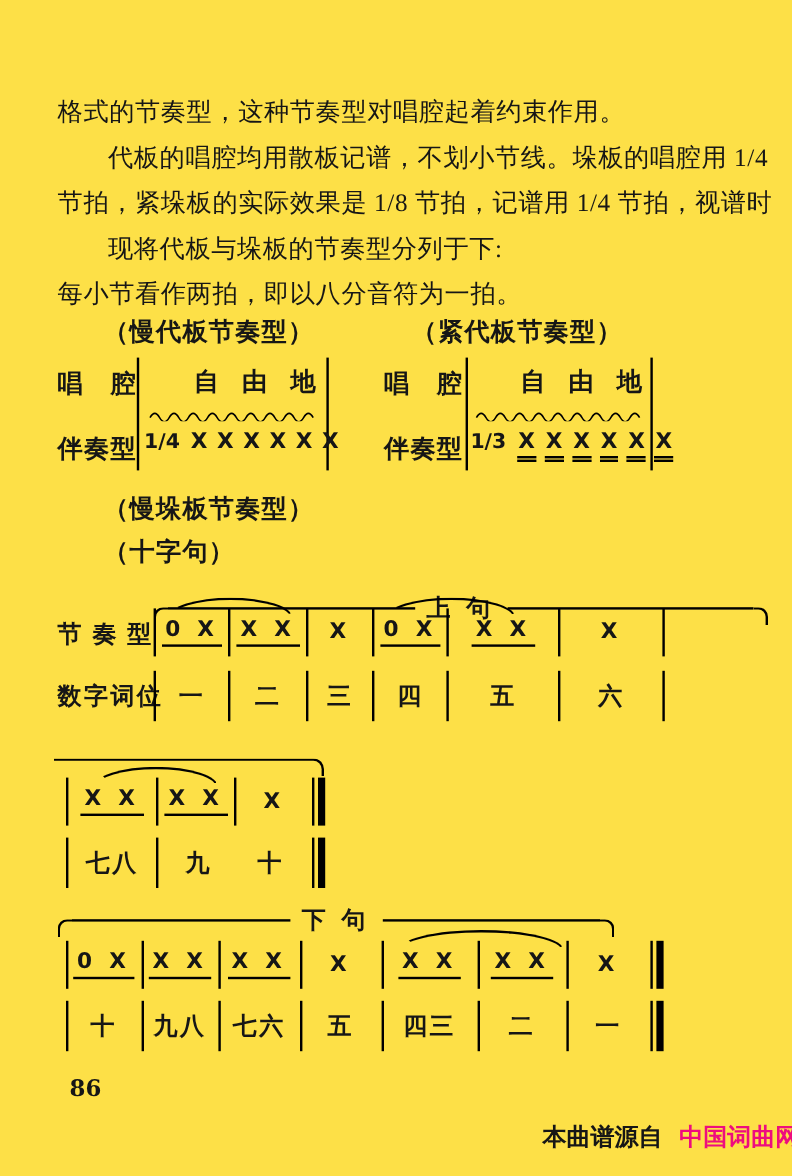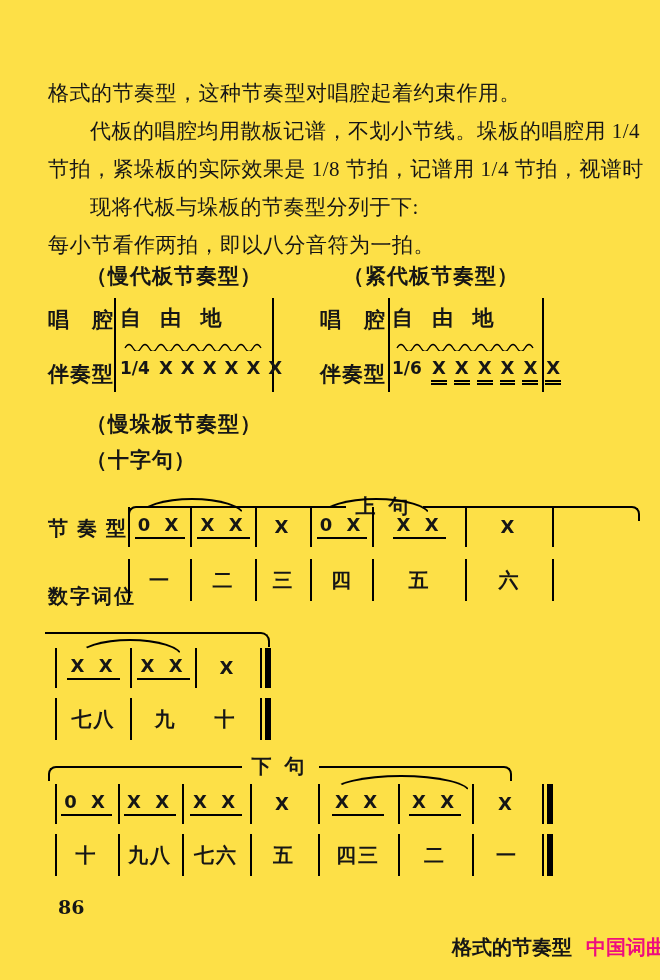--- a/index.html
+++ b/index.html
@@ -13,21 +13,21 @@
   .tline { white-space:nowrap; }
   .ind { text-indent:42px; }
 
   
   .hdr { position:absolute; top:262px; font-size:21px; font-weight:700; letter-spacing:1px; }
 
   
   .dtable { position:absolute; top:298px; height:96px; }
   .vl { position:absolute; top:0; width:2px; height:94px; background:#000; }
   .dlabel { position:absolute; left:0; font-size:21px; font-weight:700; letter-spacing:1px; white-space:nowrap; }
-  .vocaltext { position:absolute; left:72px; top:6px; width:150px; text-align:left;
+  .vocaltext { position:absolute; left:72px; top:6px; width:150px; text-align:right;
     font-size:21px; font-weight:700; letter-spacing:7px; white-space:nowrap; }
   .wavy { position:absolute; left:76px; top:44px; }
   .accomp { position:absolute; left:72px; top:60px; white-space:nowrap; display:flex; align-items:baseline; }
   .meter { font-family:"DejaVu Sans","Liberation Sans",sans-serif; font-weight:700; font-size:17px; margin-right:9px; }
   .note { font-family:"DejaVu Sans","Liberation Sans",sans-serif; font-weight:700; font-size:18px; line-height:1.15; }
   .x4 { margin-right:8px; }
   .x8 { display:inline-block; border-bottom:5px double #000; padding:0 1px 1px; margin-right:7px; }
 
   .subhdr { position:absolute; left:86px; font-size:21px; font-weight:700; letter-spacing:1px; }
 
@@ -96,21 +96,21 @@
   <div class="dtable" style="left:320px; width:226px;">
     <div class="dlabel" style="top:8px;">唱　腔</div>
     <div class="dlabel" style="top:62px;">伴奏型</div>
     <div class="vl" style="left:68px;"></div>
     <div class="vl" style="left:222px;"></div>
     <div class="vocaltext">自 由 地</div>
     <svg class="wavy" width="145" height="9" viewBox="0 0 145 9">
       <path d="M1 6 q4 -7 8 0 t8 0 t8 0 t8 0 t8 0 t8 0 t8 0 t8 0 t8 0 t8 0 t8 0 t8 0 t8 0 t8 0 t8 0 t8 0 t8 0" stroke="#000" stroke-width="1.3" fill="none"></path>
     </svg>
     <div class="accomp">
-      <span class="meter">1/6</span>
+      <span class="meter">1/3</span>
       <span class="note x8">X</span>
       <span class="note x8">X</span>
       <span class="note x8">X</span>
       <span class="note x8">X</span>
       <span class="note x8">X</span>
       <span class="note x8">X</span>
     </div>
   </div>
 
   <div class="subhdr" style="top:410px;">（慢垛板节奏型）</div>
@@ -147,21 +147,21 @@
         </span>
       <span class="cell" style="left:248px; width:87px;">
           <span class="note note-grp">X X</span>
         </span>
       <span class="cell" style="left:341px; width:81px;">
           <span class="note note-plain">X</span>
         </span>
       <span class="slur" style="left:12px; width:100px; top:-9px;"></span>
       <span class="slur" style="left:194px; width:104px; top:-9px;"></span>
     </div>
-    <div class="syslabel" style="top:100px;">数字词位</div>
+    <div class="syslabel" style="top:84px;">数字词位</div>
     <div class="nrow" style="left:80px; top:76px; width:428px; height:42px;">
       <span class="bar" style="left:0;"></span>
       <span class="bar" style="left:62px;"></span>
       <span class="bar" style="left:127px;"></span>
       <span class="bar" style="left:182px;"></span>
       <span class="bar" style="left:244px;"></span>
       <span class="bar" style="left:337px;"></span>
       <span class="bar" style="left:424px;"></span>
       <span class="cell" style="left:4px; width:56px;">
           <span class="word">一</span>
@@ -298,17 +298,17 @@
         </span>
       <span class="endbar" style="left:494px;">
           <span class="t2"></span>
           <span class="t6"></span>
         </span>
     </div>
   </div>
 
   <div class="pagenum">86</div>
   <div class="watermark">
-    <span>格式的节奏型</span>
+    <span>本曲谱源自</span>
     <span style="color: rgb(238, 13, 126);">中国词曲网</span>
   </div>
 
 </div>
 
 </body></html>

